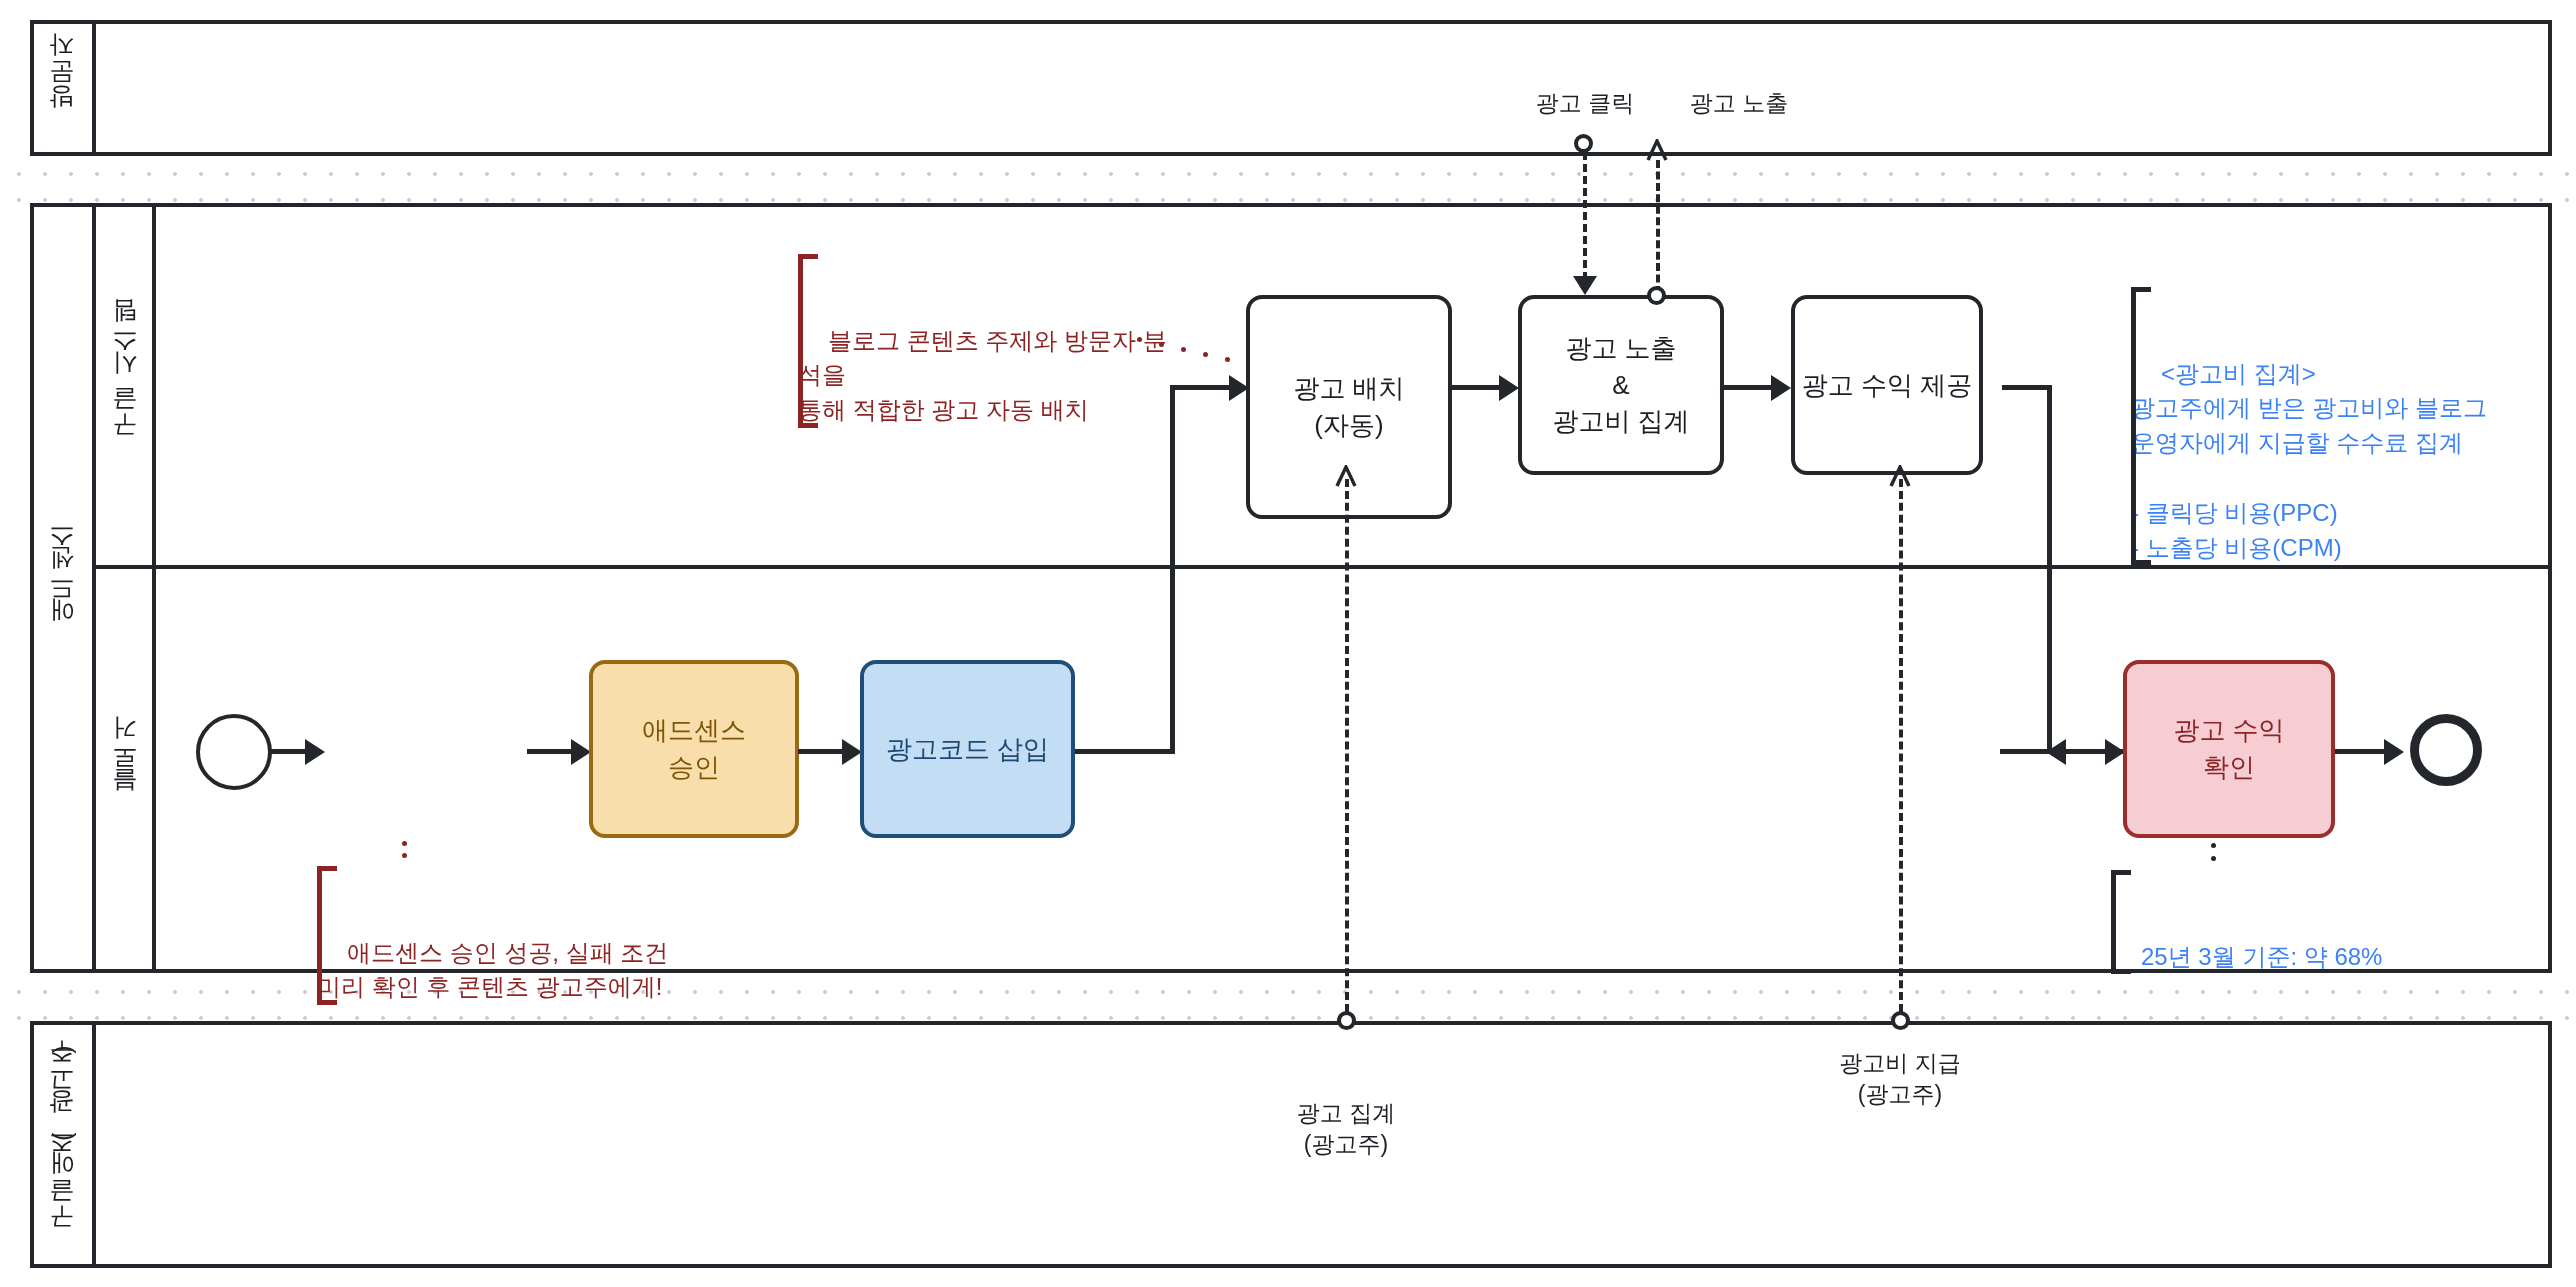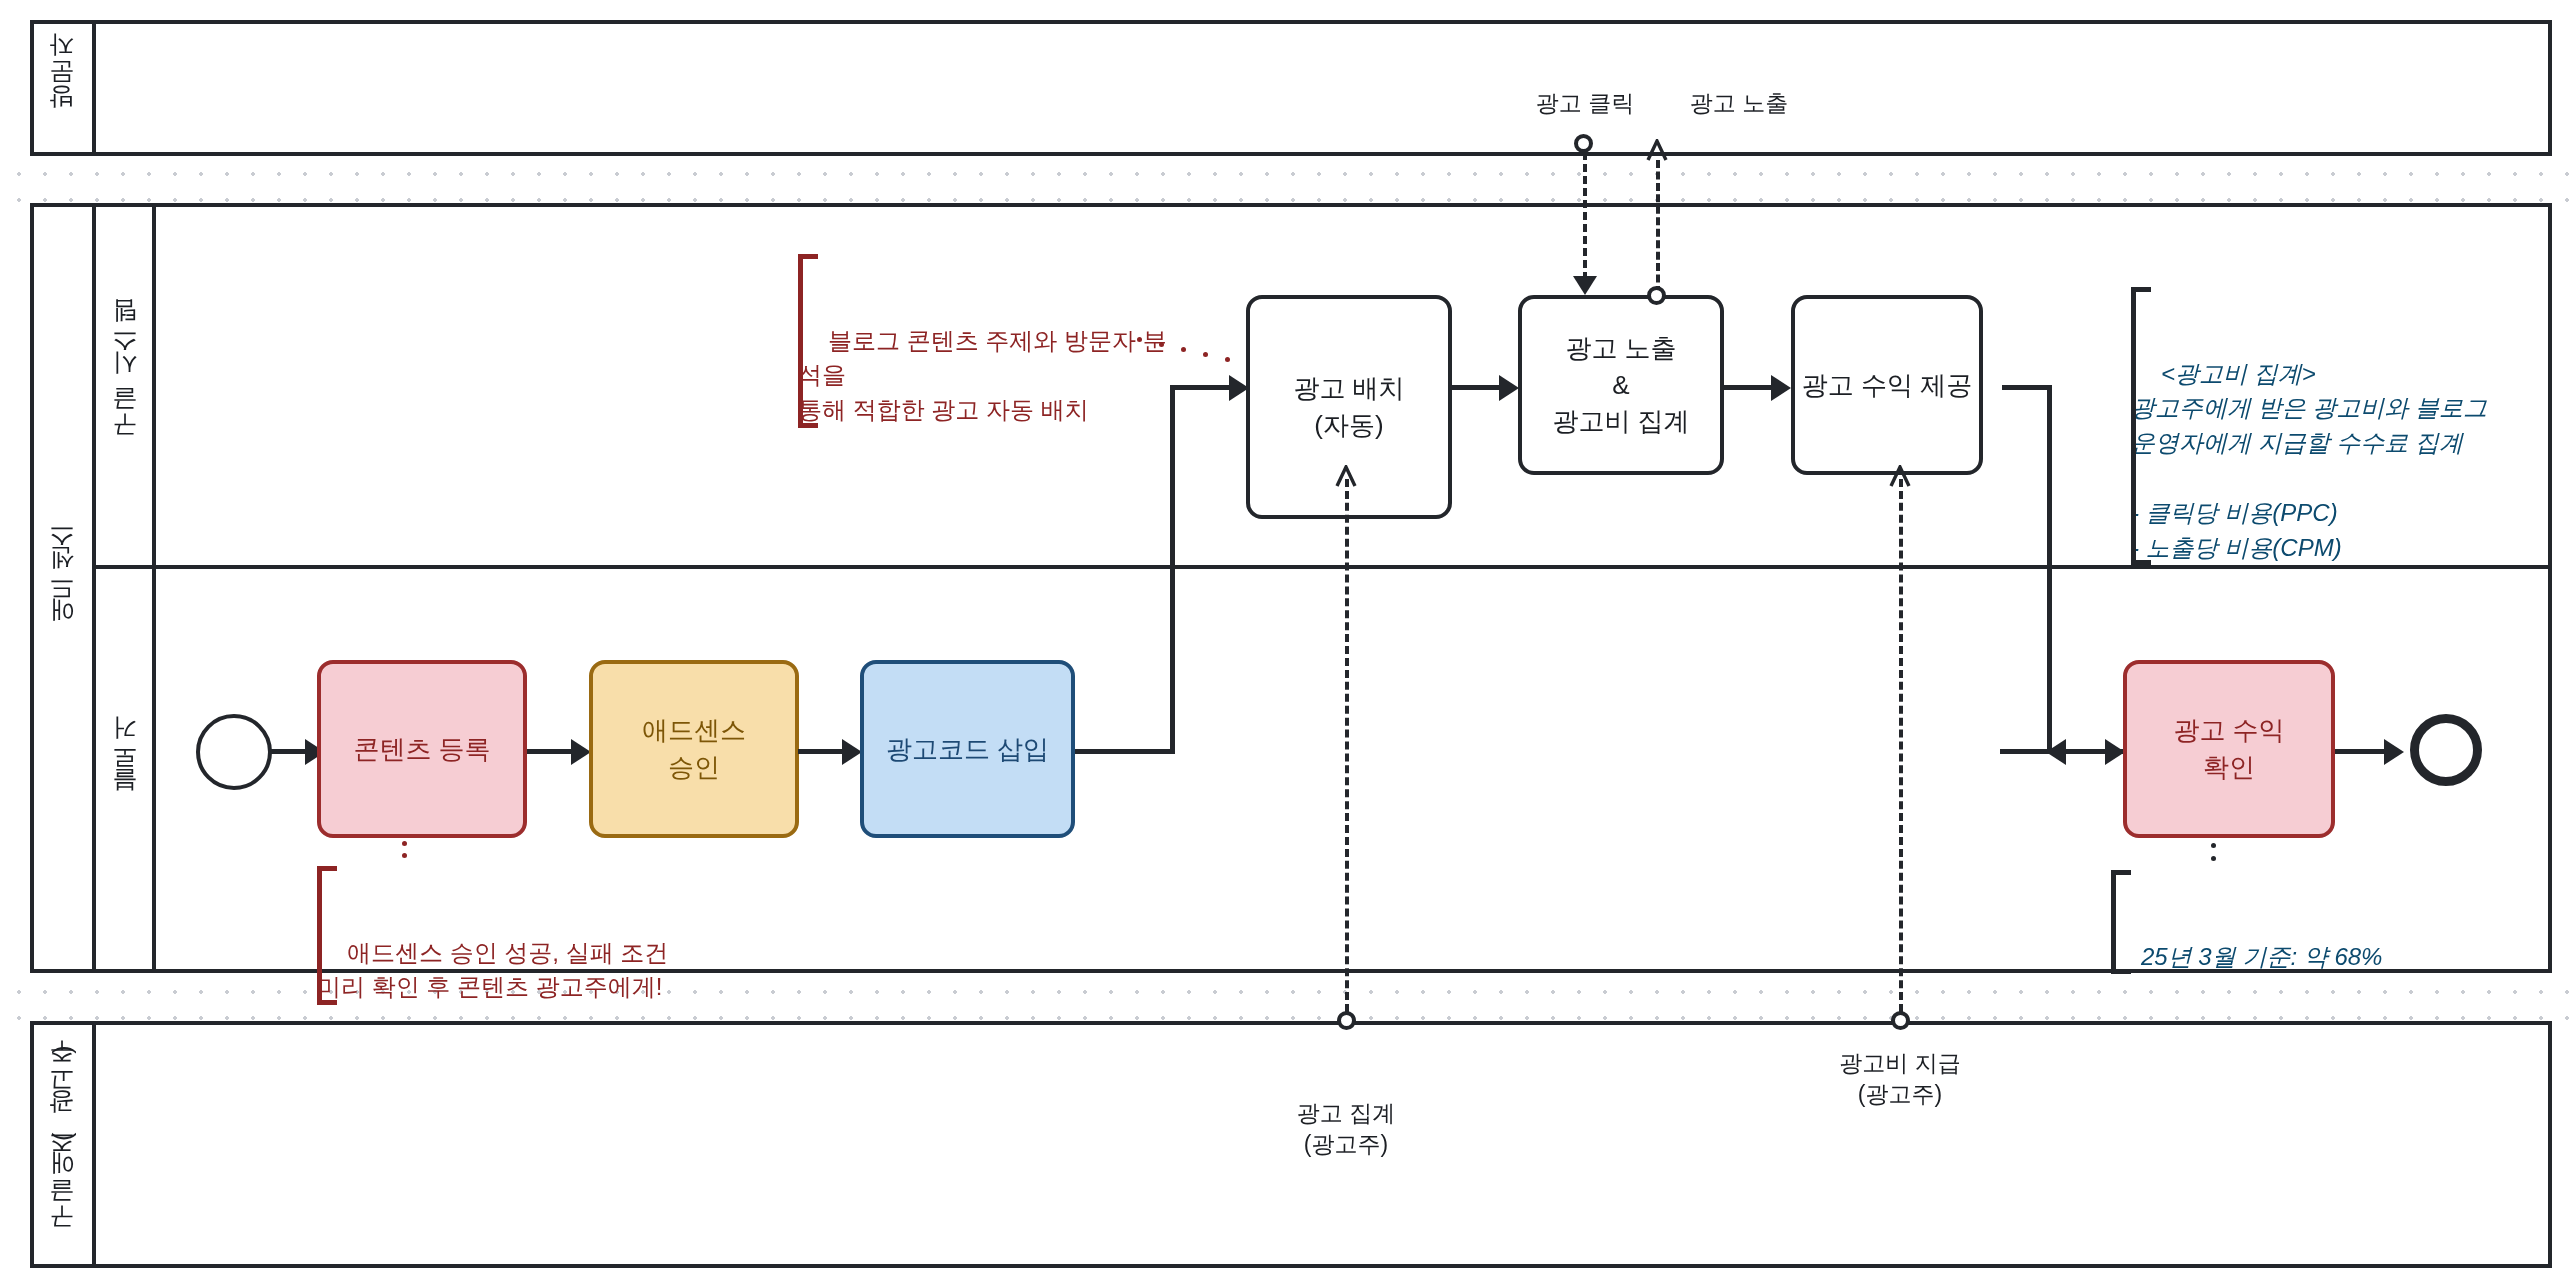--- a/index.html
+++ b/index.html
@@ -47,21 +47,21 @@
   .open-arrow-u{position:absolute;width:22px;height:20px;}
   .msg-dot{position:absolute;width:19px;height:19px;border-radius:50%;
            border:4px solid #23262b;background:#fff;box-sizing:border-box;}
   .msg-lbl{position:absolute;font-size:23px;color:#1c1f24;white-space:pre-line;
            text-align:center;line-height:1.35;}
 
   
   .anno{position:absolute;font-size:24px;line-height:1.45;white-space:pre-line;}
   .anno .brk{position:absolute;left:0;top:0;bottom:0;width:20px;box-sizing:border-box;}
   .anno .txt{padding-left:30px;}
-  .anno.dark{color:#0c4a6e;font-style:italic;}
+  .anno.dark{color:#3b82f6;}
   .anno.dark .brk{border:5px solid #23262b;border-right:none;}
   .anno.crimson{color:#8d2424;}
   .anno.crimson .brk{border:5px solid #8d2424;border-right:none;}
   .dotline{position:absolute;}
   .dotline .d{position:absolute;width:5px;height:5px;border-radius:50%;background:#23262b;}
   .dotline.crimson .d{background:#8d2424;}
 </style>
 </head>
 <body>
 
@@ -86,21 +86,20 @@
 
   <div class="pool" style="left:30px;top:1021px;width:2522px;height:247px;"></div>
   <div class="vline" style="left:92px;top:1021px;width:4px;height:247px;"></div>
   <div class="lane-label" style="left:30px;top:1021px;width:62px;height:247px;">구글애즈(광고주)</div>
 
   <div class="ev start" style="left:196px;top:714px;width:76px;height:76px;"></div>
 
   <div class="ln h" style="left:271px;top:749px;width:38px;"></div>
   <div class="arrow-r" style="left:305px;top:739px;"></div>
 
-  <div class="task red" style="left:317px;top:660px;width:210px;height:178px;">콘텐츠 등록</div>
 
   <div class="ln h" style="left:527px;top:749px;width:50px;"></div>
   <div class="arrow-r" style="left:571px;top:739px;"></div>
 
   <div class="task amber" style="left:589px;top:660px;width:210px;height:178px;">애드센스
 승인</div>
 
   <div class="ln h" style="left:798px;top:749px;width:50px;"></div>
   <div class="arrow-r" style="left:842px;top:739px;"></div>
 

